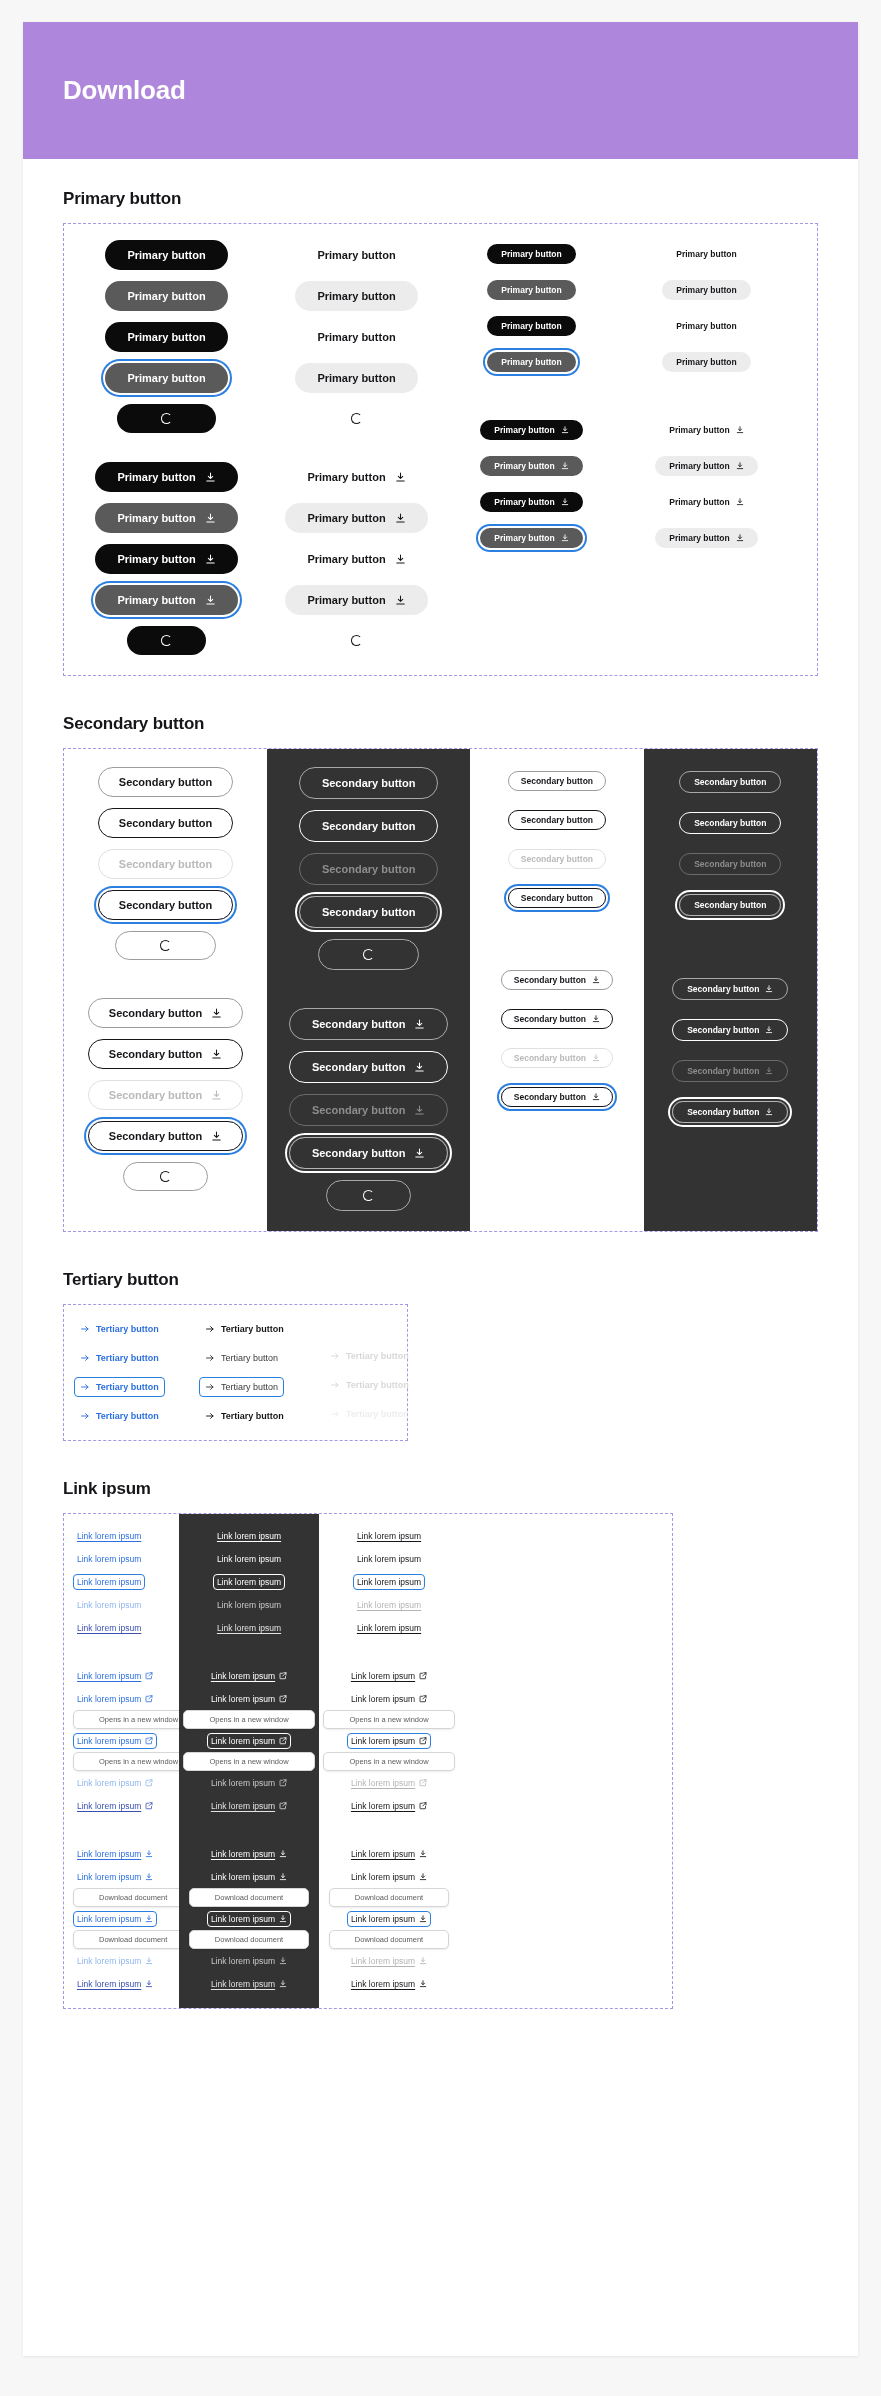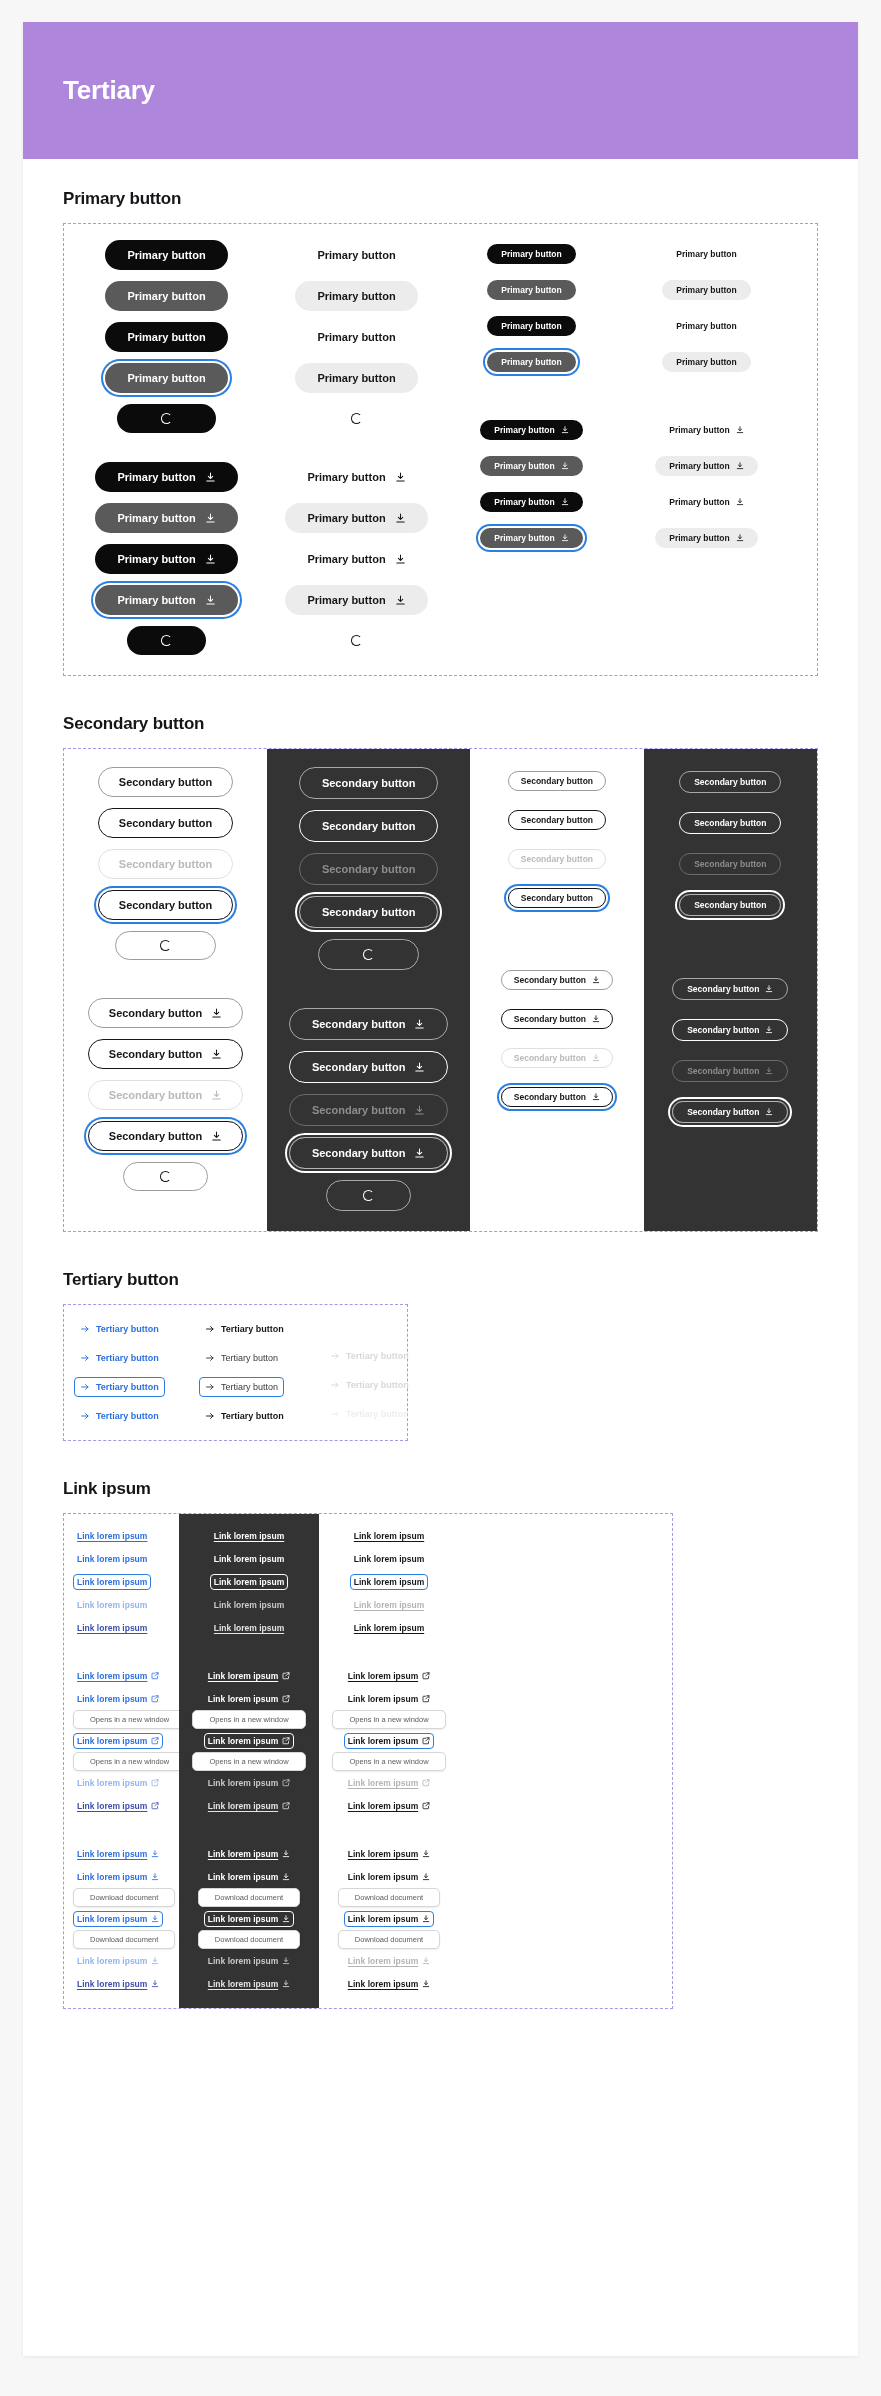--- a/index.html
+++ b/index.html
@@ -157,21 +157,21 @@
   .lcol { display: flex; flex-direction: column; padding: 14px 0 16px 0; }
   .lcol-1 { width: 115px; padding-left: 9px; }
   .lcol-2 { width: 140px; background: #333333; align-items: center; }
   .lcol-3 { width: 140px; align-items: center; }
 
   .lnk {
     display: inline-flex;
     align-items: center;
     gap: 4px;
     font-size: 8.5px;
-    font-weight: bold;
+    font-weight: normal;
     background: none;
     border: 1.5px solid transparent;
     border-radius: 4px;
     padding: 2px 3px;
     cursor: pointer;
     white-space: nowrap;
     font-family: "Liberation Sans", sans-serif;
     width: fit-content;
   }
   .lnk.blue { color: #2b6fe0; text-decoration: underline; text-underline-offset: 2px; }
@@ -190,39 +190,39 @@
   .lnk.black-plain { color: #16161a; text-decoration: none; }
   .lnk.black-focus { color: #16161a; border-color: #2b7fe0; text-decoration: none; }
   .lnk.black-dis { color: #b4b4b4; text-decoration: underline; text-underline-offset: 2px; }
 
   .tooltip {
     background: #ffffff;
     border: 1px solid #d6d6d6;
     border-radius: 5px;
     font-size: 7.5px;
     color: #5c5c5c;
-    padding: 4px 16px;
+    padding: 4px 25px;
     white-space: nowrap;
     width: fit-content;
     box-shadow: 0 1px 2px rgba(0,0,0,0.08);
     font-family: "Liberation Sans", sans-serif;
   }
 
   .ext { width: 8px; height: 8px; flex: 0 0 auto; }
   .lnk-gap { height: 7px; }
   .lnk-group-gap { height: 32px; }
 </style>
 </head>
 <body>
 
 <div class="page">
   <div class="card">
 
     <div class="hero">
-      <div class="hero-title">Tertiary</div>
+      <div class="hero-title">Download</div>
     </div>
 
     <div class="content">
 
       <div class="section">
         <div class="section-title">Primary button</div>
         <div class="frame primary-frame">
 
           <div class="pcol pcol-1">
             <button class="btn lg pr-solid">

